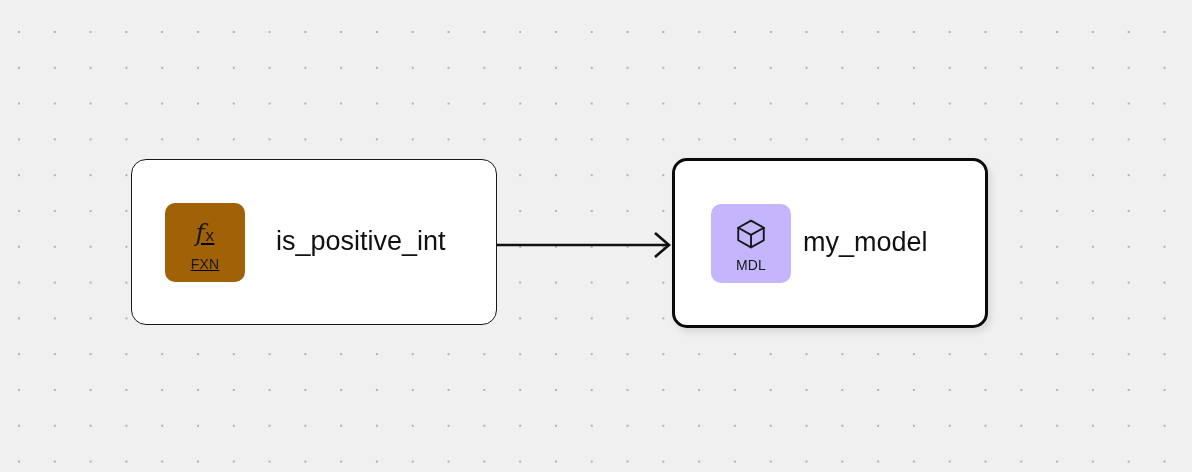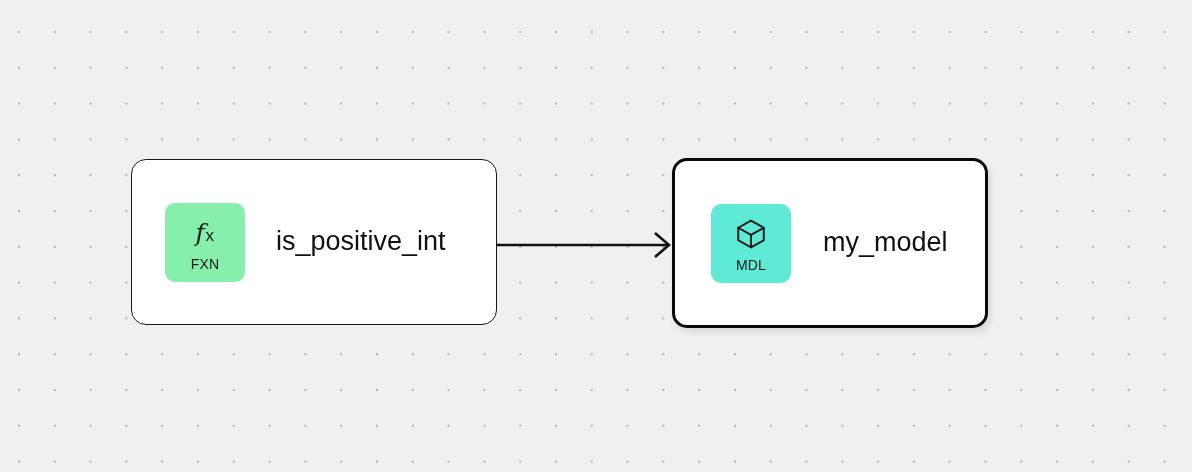--- a/index.html
+++ b/index.html
@@ -72,25 +72,26 @@
     height: 79px;
     border-radius: 10px;
     display: flex;
     flex-direction: column;
     align-items: center;
     justify-content: center;
     flex: 0 0 auto;
   }
   .fxn-node .type-badge {
     margin-left: 33px;
-    background: #86efac;
+    background: #a16207;
+    text-decoration: underline;
   }
   .mdl-node .type-badge {
     margin-left: 36px;
-    background: #5eead4;
+    background: #c4b5fd;
   }
 
   .badge-glyph {
     height: 38px;
     display: flex;
     align-items: center;
     justify-content: center;
     color: #18181b;
   }
   .badge-glyph .fx-text {
@@ -117,21 +118,21 @@
 
   
   .node-title {
     font-family: "Liberation Sans", sans-serif;
     font-size: 27px;
     line-height: 1.15;
     color: #111111;
     white-space: nowrap;
   }
   .fxn-node .node-title { margin-left: 31px; }
-  .mdl-node .node-title { margin-left: 32px; }
+  .mdl-node .node-title { margin-left: 12px; }
 </style>
 </head>
 <body>
 
 <div id="flow-canvas">
 
   <svg id="edge-layer" viewBox="0 0 1192 472" width="1192" height="472">
     <g>
       <line x1="497" y1="245" x2="668" y2="245" stroke="#111111" stroke-width="2.4"></line>
       <polyline points="655,233 669,245 655,257" fill="none" stroke="#111111" stroke-width="2.6" stroke-linecap="butt" stroke-linejoin="miter"></polyline>

